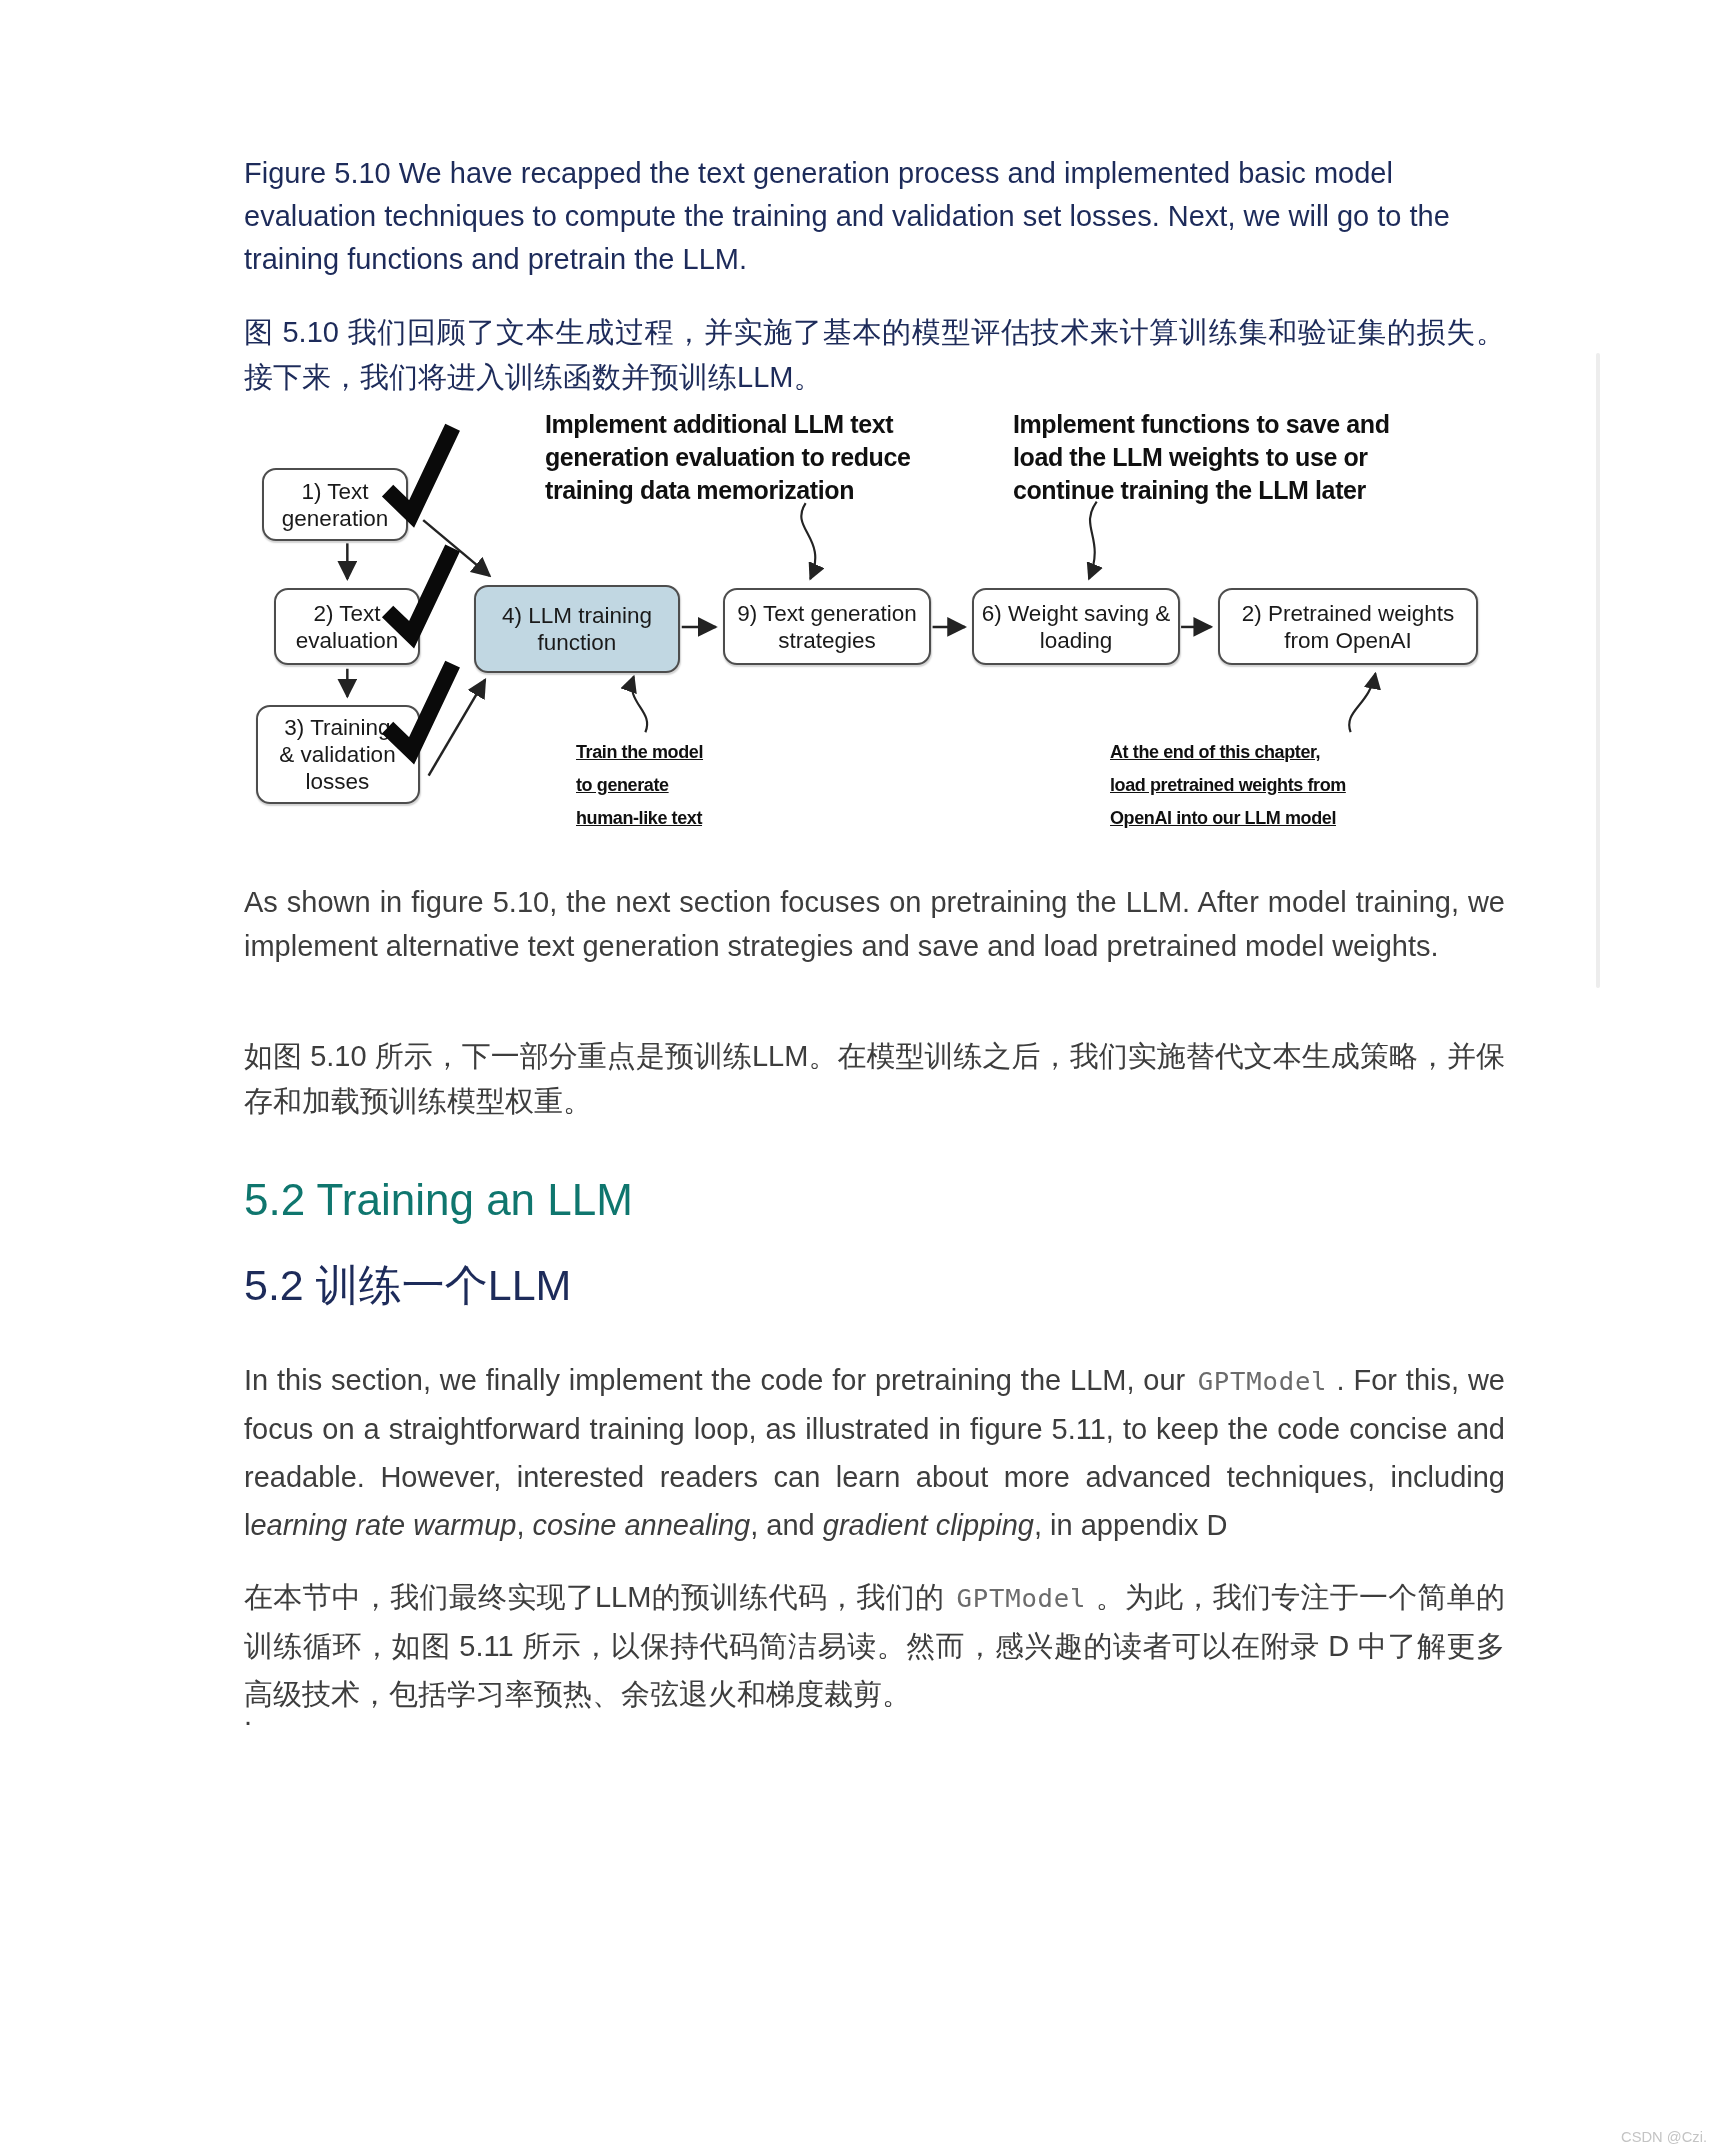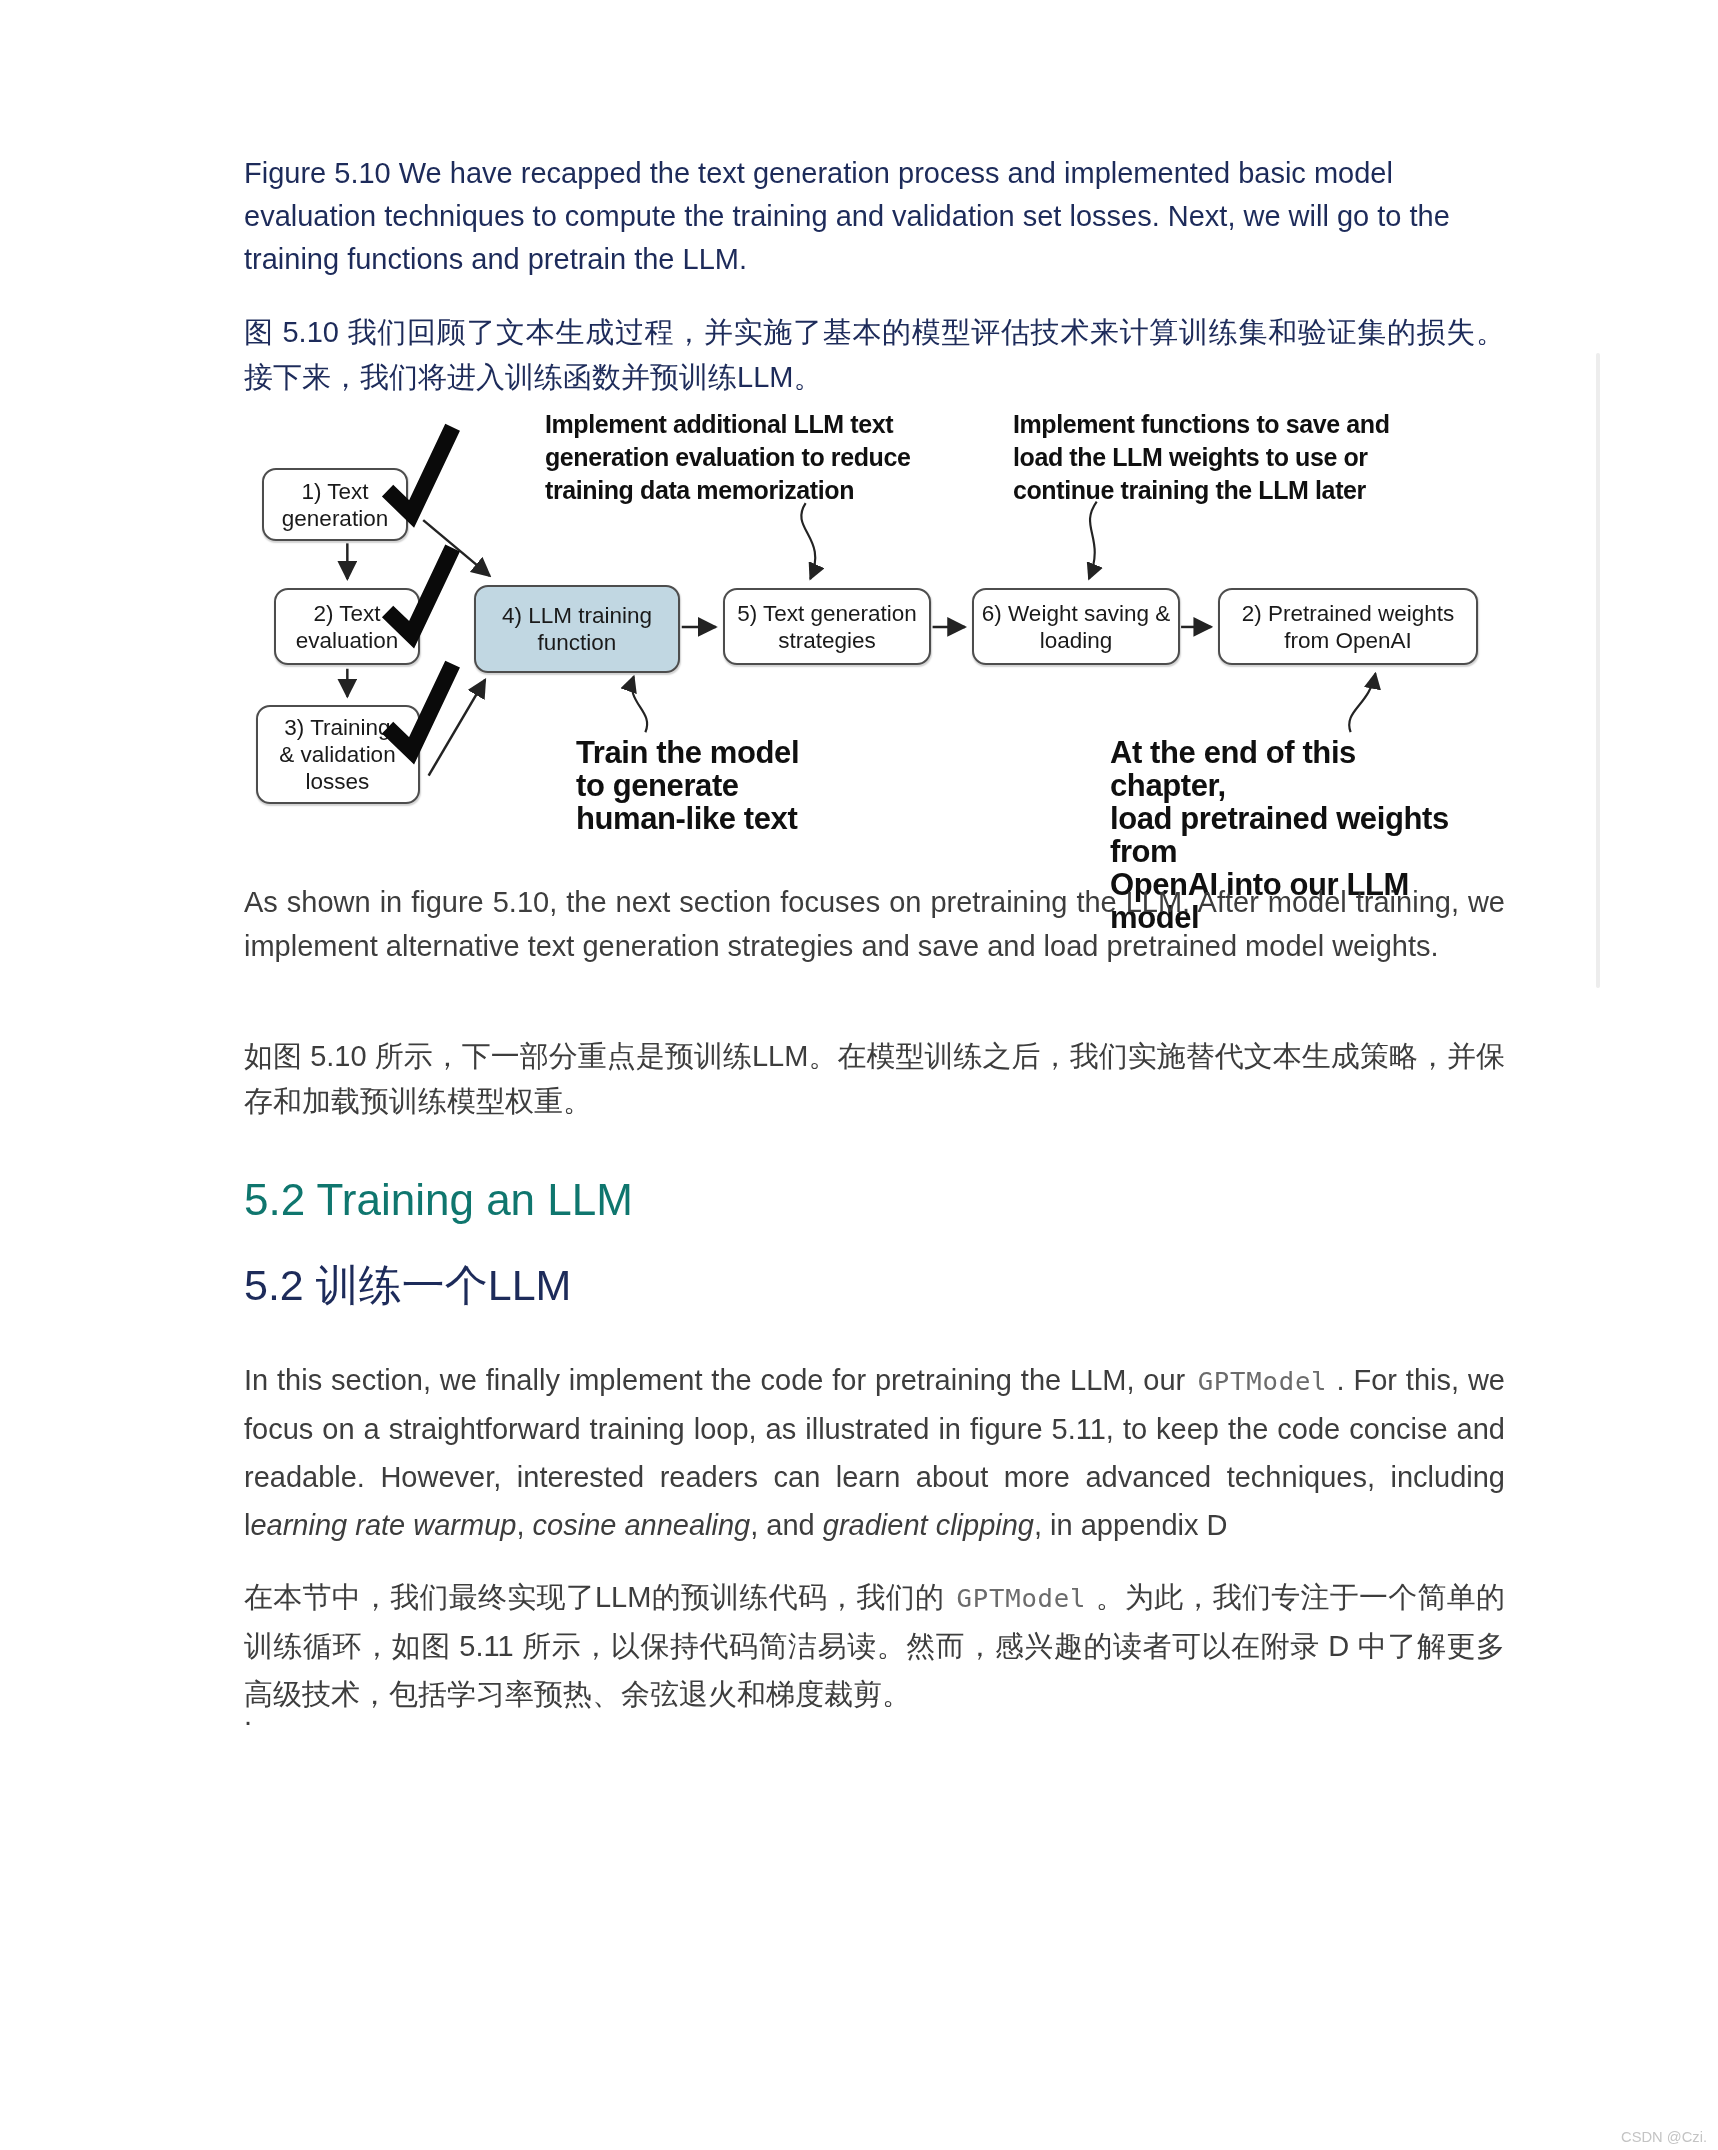--- a/index.html
+++ b/index.html
@@ -35,21 +35,21 @@
     border:2.3px solid #4d4d4d;border-radius:14px;
     display:flex;align-items:center;justify-content:center;text-align:center;
     font-size:22.5px;line-height:27px;color:#1a1a1a;white-space:pre-line;
     box-shadow:0.8px 1.5px 1.5px rgba(0,0,0,0.18);
   }
   .fbox.hl{background:#c1d7e2;}
   .fann{
     position:absolute;font-weight:700;color:#101010;font-size:25px;
     line-height:33px;letter-spacing:-0.4px;white-space:pre-line;text-align:left;
   }
-  .fann.big{font-size:31px;line-height:33px;}
+  .fann.big{font-size:18px;line-height:33px;text-decoration:underline;}
   .arrows{position:absolute;left:0;top:0;pointer-events:none;}
 
   
   .edge-line{
     position:absolute;left:1596px;top:353px;width:3.9px;height:635px;
     background:#ededed;border-radius:2.3px;
   }
   .watermark{
     position:absolute;top:2129px;right:11px;font-size:14.7px;color:#c4c4c4;
     font-family:"Liberation Sans",sans-serif;
@@ -68,21 +68,21 @@
 
     <div class="fbox" style="left:8px;top:64px;width:146px;height:73px;">1) Text
 generation</div>
     <div class="fbox" style="left:20px;top:184px;width:146px;height:77px;">2) Text
 evaluation</div>
     <div class="fbox" style="left:1.5px;top:301px;width:164px;height:99px;">3) Training
 &amp; validation
 losses</div>
     <div class="fbox hl" style="left:220px;top:181px;width:206px;height:88px;">4) LLM training
 function</div>
-    <div class="fbox" style="left:469px;top:184px;width:208px;height:77px;">5) Text generation
+    <div class="fbox" style="left:469px;top:184px;width:208px;height:77px;">9) Text generation
 strategies</div>
     <div class="fbox" style="left:718px;top:184px;width:208px;height:77px;">6) Weight saving &amp;
 loading</div>
     <div class="fbox" style="left:964px;top:184px;width:260px;height:77px;">2) Pretrained weights
 from OpenAI</div>
 
     <div class="fann" style="left:291px;top:3.9px;">Implement additional LLM text
 generation evaluation to reduce
 training data memorization</div>
     <div class="fann" style="left:759px;top:3.9px;">Implement functions to save and

